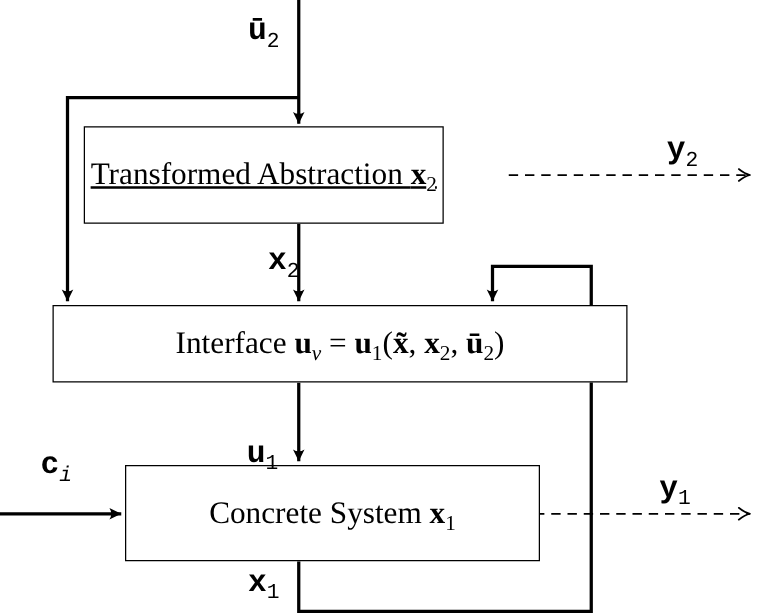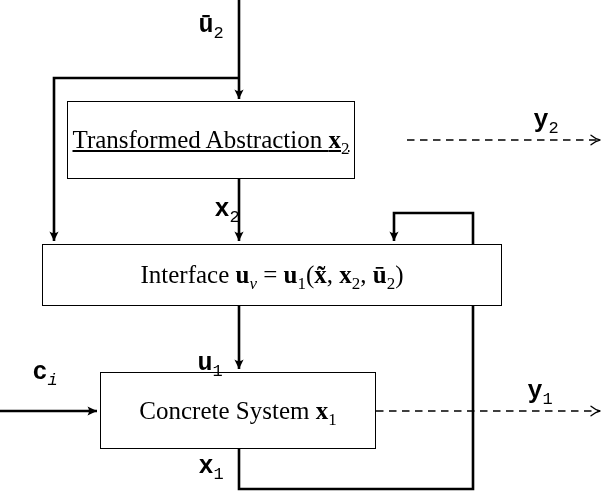--- a/index.html
+++ b/index.html
@@ -27,21 +27,21 @@
     border: 1.5px solid #000000;
     display: flex;
     align-items: center;
     justify-content: center;
     box-sizing: border-box;
     font-size: 25px;
     white-space: nowrap;
   }
   .box-ta { left: 67px;  top: 101px; width: 288px; height: 78px; text-decoration: underline; }
   .box-if { left: 42px;  top: 244px; width: 460px; height: 62px; }
-  .box-cs { left: 100px; top: 372px; width: 276px; height: 77px; }
+  .box-cs { left: 100px; top: 372px; width: 332px; height: 77px; }
   .lbl {
     position: absolute;
     transform: translate(-50%, -50%);
     font-size: 25px;
     white-space: nowrap;
     line-height: 1;
     font-family: Liberation Mono, monospace;
   }
   .rich sub { font-size: 0.68em; line-height: 0; }
   .rich .it { font-style: italic; }

